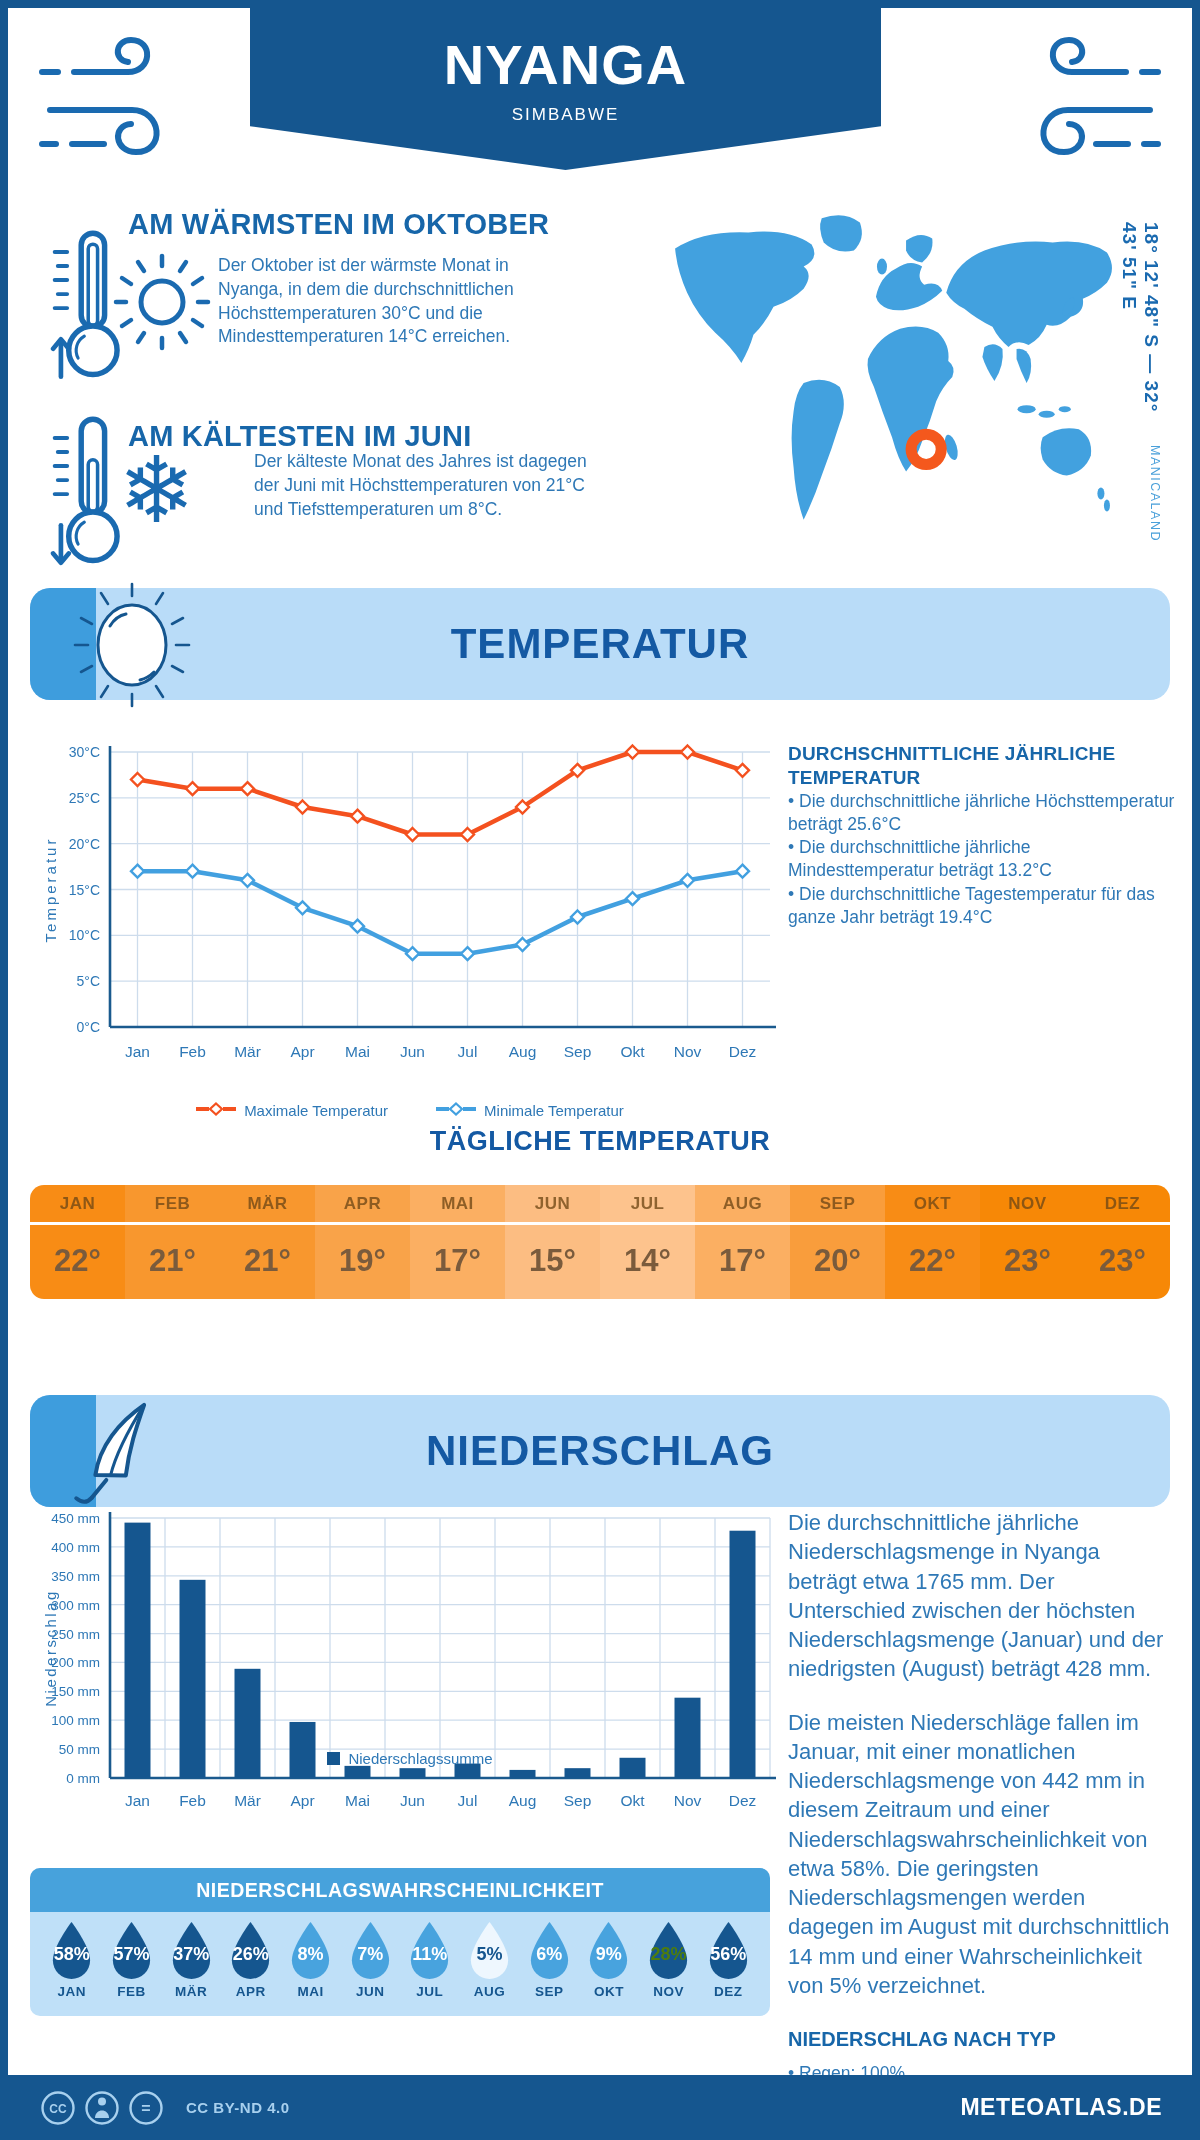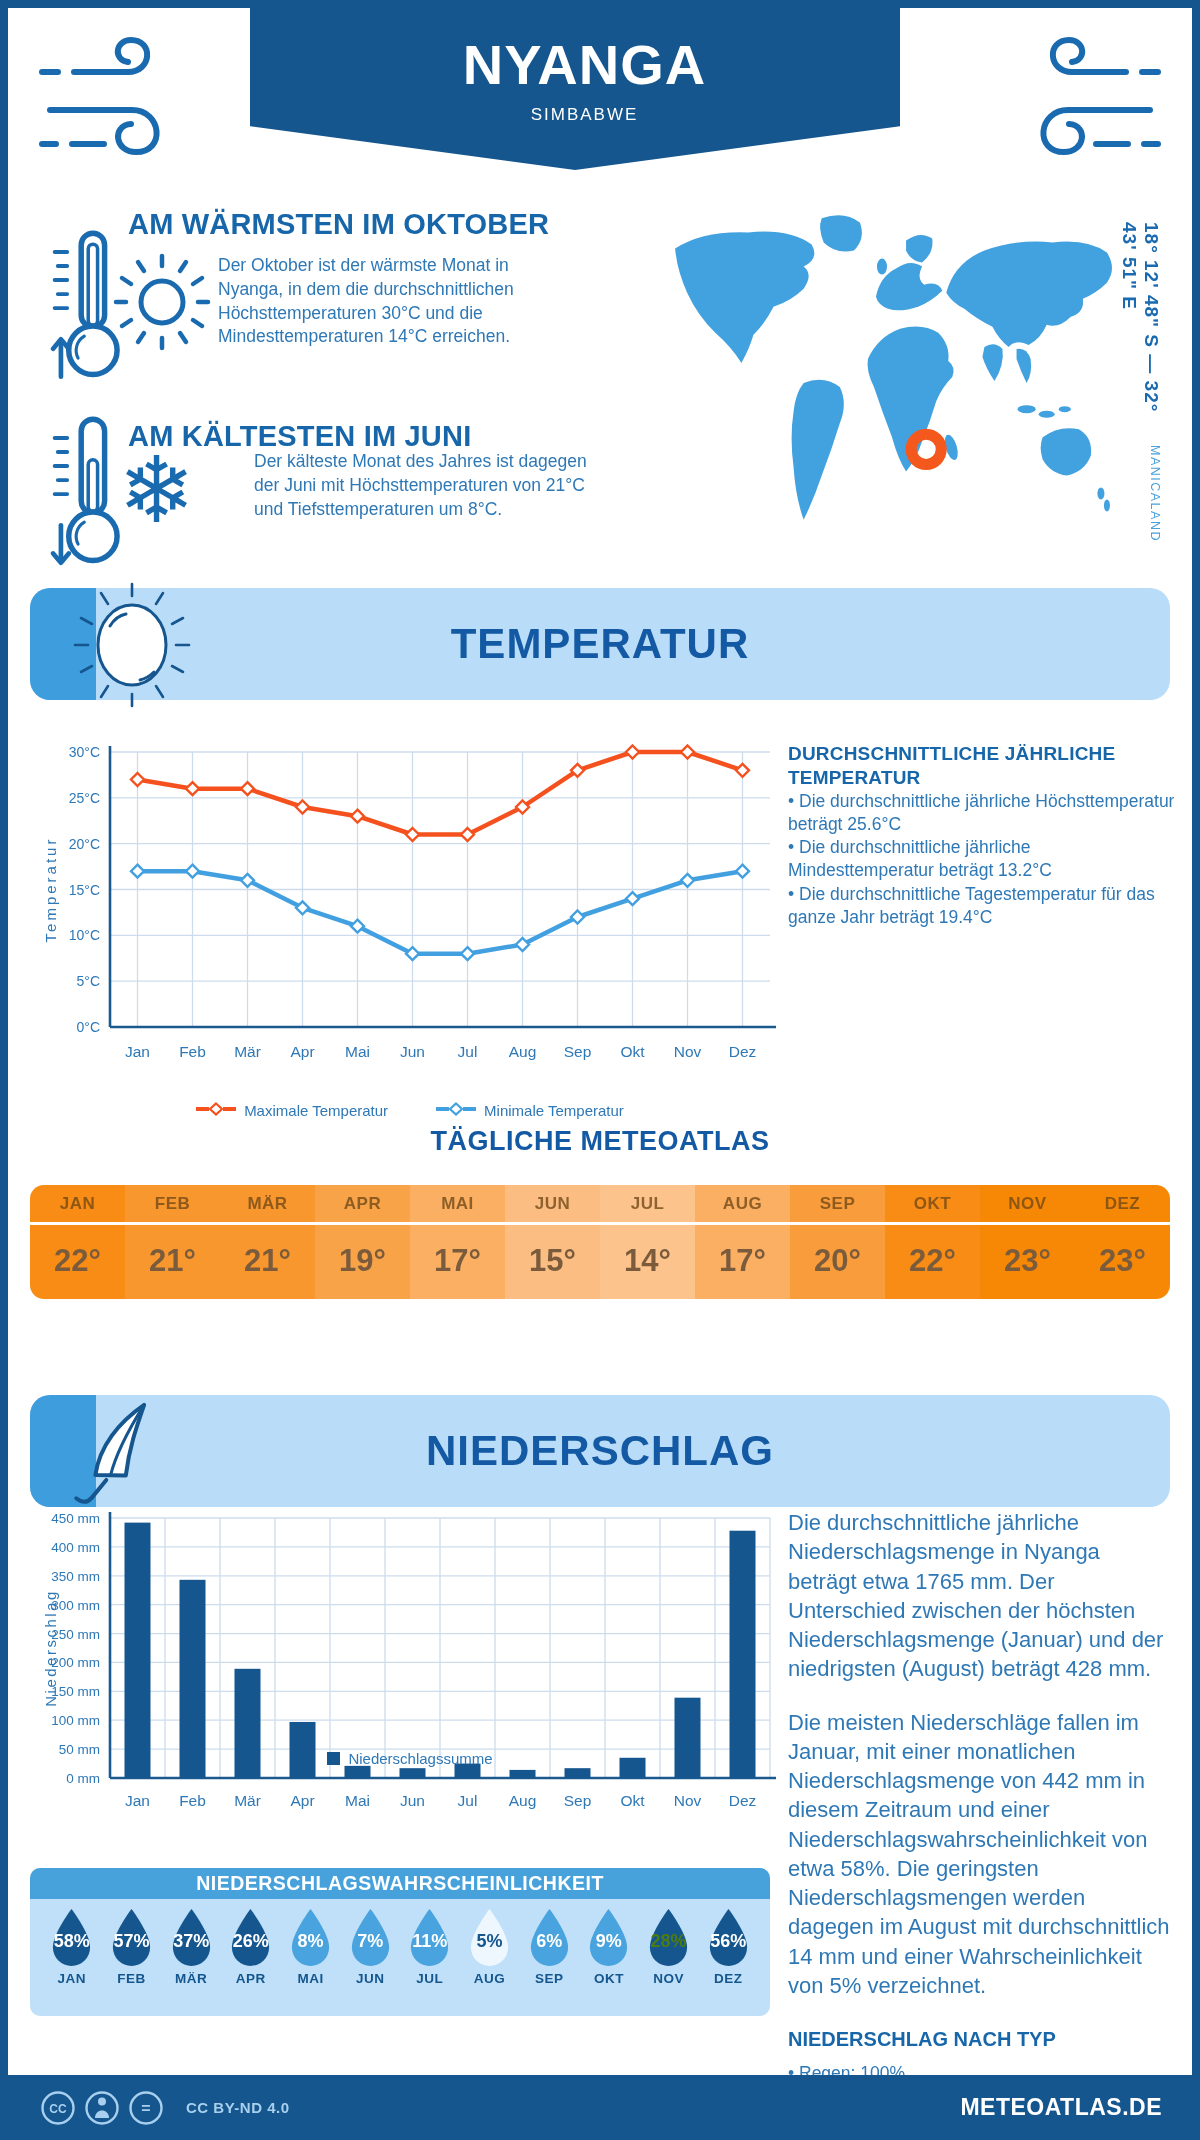--- a/index.html
+++ b/index.html
@@ -3,21 +3,21 @@
 <meta charset="utf-8">
 <style>
   html,body{margin:0;padding:0;background:#e8e8e8;}
   #page{position:relative;width:1200px;height:2140px;background:#fff;
         font-family:"Liberation Sans",sans-serif;overflow:hidden;margin:0 auto;}
   #frame{position:absolute;inset:0;border:8px solid #15568f;pointer-events:none;z-index:60;}
   .abs{position:absolute;}
 
   
   #banner{left:250px;top:8px;width:631px;height:162px;background:#15568f;
-          clip-path:polygon(0 0,100% 0,100% 73%,50% 100%,0 73%);z-index:5;padding-left:19px;}
+          clip-path:polygon(0 0,100% 0,100% 73%,50% 100%,0 73%);z-index:5;}
   #banner-title{margin-top:24px;text-align:center;font-size:56px;font-weight:bold;color:#fff;letter-spacing:1px;}
   #banner-sub{margin-top:8px;text-align:center;font-size:17px;color:#fff;letter-spacing:2px;}
   .windsvg{width:100%;height:100%;}
   #wind-right{transform:scaleX(-1);}
 
   
   .hl-title{font-size:29px;font-weight:bold;color:#1766a9;letter-spacing:.2px;}
   .hl-text{font-size:17.5px;line-height:1.36;color:#2e78b6;}
 
   
@@ -49,21 +49,21 @@
 
   
   .col-title{font-size:19px;font-weight:bold;color:#1766a9;line-height:1.25;letter-spacing:.2px;}
   .col-bullet{font-size:17.5px;line-height:1.33;color:#2e78b6;}
   .rain-para{font-size:22px;line-height:1.33;color:#2e78b6;margin-top:24px;}
   .rain-type-title{font-size:20px;font-weight:bold;color:#1766a9;margin-top:28px;}
   .rain-type-bullet{font-size:17.5px;color:#2e78b6;margin-top:12px;}
 
   
   #prob-panel{left:30px;top:1868px;width:740px;height:148px;border-radius:10px;overflow:hidden;background:#bfe0f8;}
-  #prob-bar{height:31px;background:#47a2dc;display:flex;align-items:center;justify-content:center;
+  #prob-bar{height:44px;background:#47a2dc;display:flex;align-items:center;justify-content:center;
             color:#fff;font-size:19.5px;font-weight:bold;letter-spacing:.5px;}
   #prob-drops{display:flex;padding:8px 12px 0 12px;}
   .drop-col{flex:1;display:flex;flex-direction:column;align-items:center;}
   .drop-wrap{position:relative;width:47px;height:61px;}
   .drop-val{position:absolute;left:0;top:24px;width:100%;text-align:center;font-size:18px;font-weight:bold;}
   .drop-month{margin-top:3px;font-size:13.5px;font-weight:bold;color:#15568f;letter-spacing:.5px;}
 
   
   #footer{left:0;top:2075px;width:1200px;height:65px;background:#15568f;display:flex;align-items:center;
           justify-content:space-between;padding:0 38px;box-sizing:border-box;z-index:55;}
@@ -313,21 +313,21 @@
     </span>
   </div>
 
   <div class="abs" style="left:788px;top:742px;width:388px;">
     <div class="col-title">DURCHSCHNITTLICHE JÄHRLICHE TEMPERATUR</div>
     <div class="col-bullet">• Die durchschnittliche jährliche Höchsttemperatur beträgt 25.6°C</div>
     <div class="col-bullet">• Die durchschnittliche jährliche Mindesttemperatur beträgt 13.2°C</div>
     <div class="col-bullet">• Die durchschnittliche Tagestemperatur für das ganze Jahr beträgt 19.4°C</div>
   </div>
 
-  <div class="abs" id="daily-heading">TÄGLICHE METEOATLAS</div>
+  <div class="abs" id="daily-heading">TÄGLICHE TEMPERATUR</div>
   <div class="abs" id="temp-table">
       <div class="t-col" style="background: rgb(248, 140, 21);">
         <div class="t-month">JAN</div>
         <div class="t-val">22°</div>
       </div>
       <div class="t-col" style="background: rgb(248, 151, 46);">
         <div class="t-month">FEB</div>
         <div class="t-val">21°</div>
       </div>
       <div class="t-col" style="background: rgb(248, 151, 46);">

